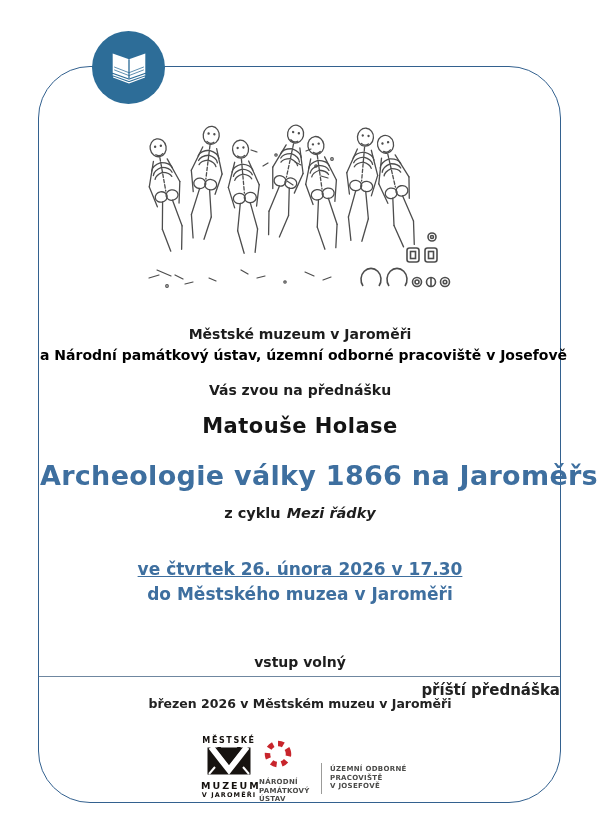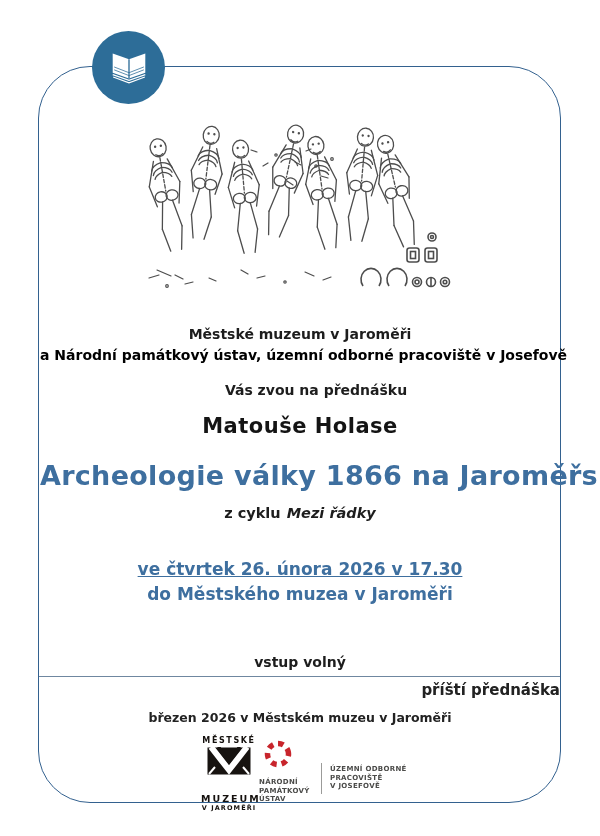--- a/index.html
+++ b/index.html
@@ -15,37 +15,37 @@
   .badge{position:absolute;left:92px;top:31px;width:73px;height:73px;border-radius:50%;
          background:#2d6d98;display:flex;align-items:center;justify-content:center;z-index:3;}
 
   
   .skeletons{position:absolute;left:145px;top:120px;width:312px;height:176px;}
 
   
   .row{position:absolute;left:40px;width:520px;text-align:center;white-space:nowrap;}
   .org1{top:326px;font-size:14px;font-weight:700;color:#1d1d1d;}
   .org2{top:347px;font-size:14px;font-weight:700;color:#000000;}
-  .invite{top:382px;font-size:14px;font-weight:700;color:#1d1d1d;padding-left:16px;}
+  .invite{top:382px;font-size:14px;font-weight:700;color:#1d1d1d;}
   .speaker{top:414px;font-size:21px;font-weight:800;color:#141414;letter-spacing:.5px;}
   .title{top:460px;font-size:27px;font-weight:800;color:#3e6f9f;letter-spacing:.3px;}
   .series{top:505px;font-size:14.5px;font-weight:700;color:#1d1d1d;}
   .series .it{font-style:italic;margin-left:6px;}
   .when{top:559px;font-size:17px;font-weight:800;color:#3e6f9f;text-decoration:underline;}
   .where{top:584px;font-size:17px;font-weight:800;color:#3e6f9f;}
   .admission{top:654px;font-size:14px;font-weight:700;color:#1d1d1d;}
   .rule{position:absolute;left:39px;top:676px;width:521px;height:0;
         border-top:1.2px solid #6f87a0;}
   .next1{top:681px;font-size:15px;font-weight:600;color:#222;text-align:right;}
-  .next2{top:696px;font-size:12.5px;font-weight:600;color:#222;margin-top:14px;}
+  .next2{top:696px;font-size:12.5px;font-weight:600;color:#222;}
 
   
   .museum-logo{position:absolute;left:201px;top:736px;width:56px;text-align:center;color:#15110e;}
   .museum-logo .l1{font-size:8px;font-weight:700;letter-spacing:1.6px;}
-  .museum-logo .l2{font-size:9.5px;font-weight:700;letter-spacing:2px;margin-top:14px;}
+  .museum-logo .l2{font-size:9.5px;font-weight:700;letter-spacing:2px;margin-top:1px;}
   .museum-logo .l3{font-size:6.5px;font-weight:700;letter-spacing:1.1px;}
   .museum-mark{display:block;margin:2px auto 1px auto;}
 
   .npu{position:absolute;left:259px;top:739px;width:58px;}
   .npu .mark{display:block;margin-left:2px;}
   .npu .txt{margin-top:3px;font-size:7px;font-weight:700;color:#4b4b49;
             line-height:8.6px;letter-spacing:.3px;}
 
   .logo-sep{position:absolute;left:321px;top:763px;width:1.3px;height:31px;background:#9b9b99;}
 

